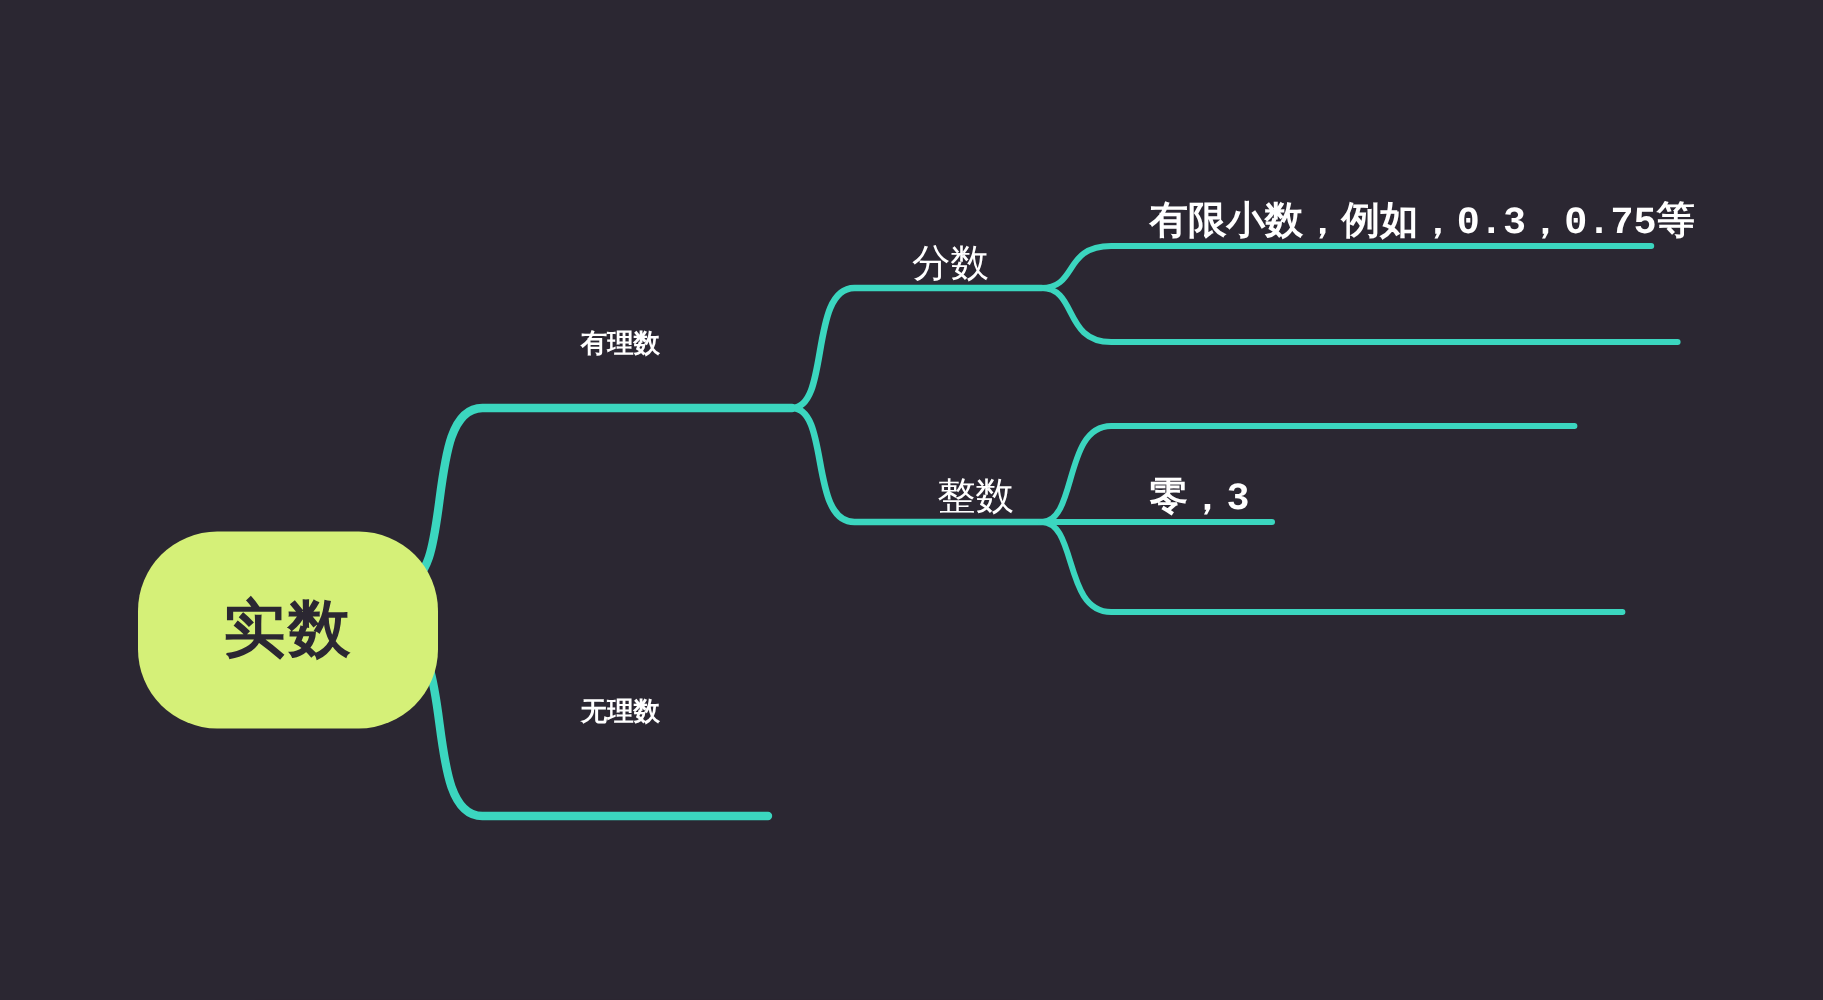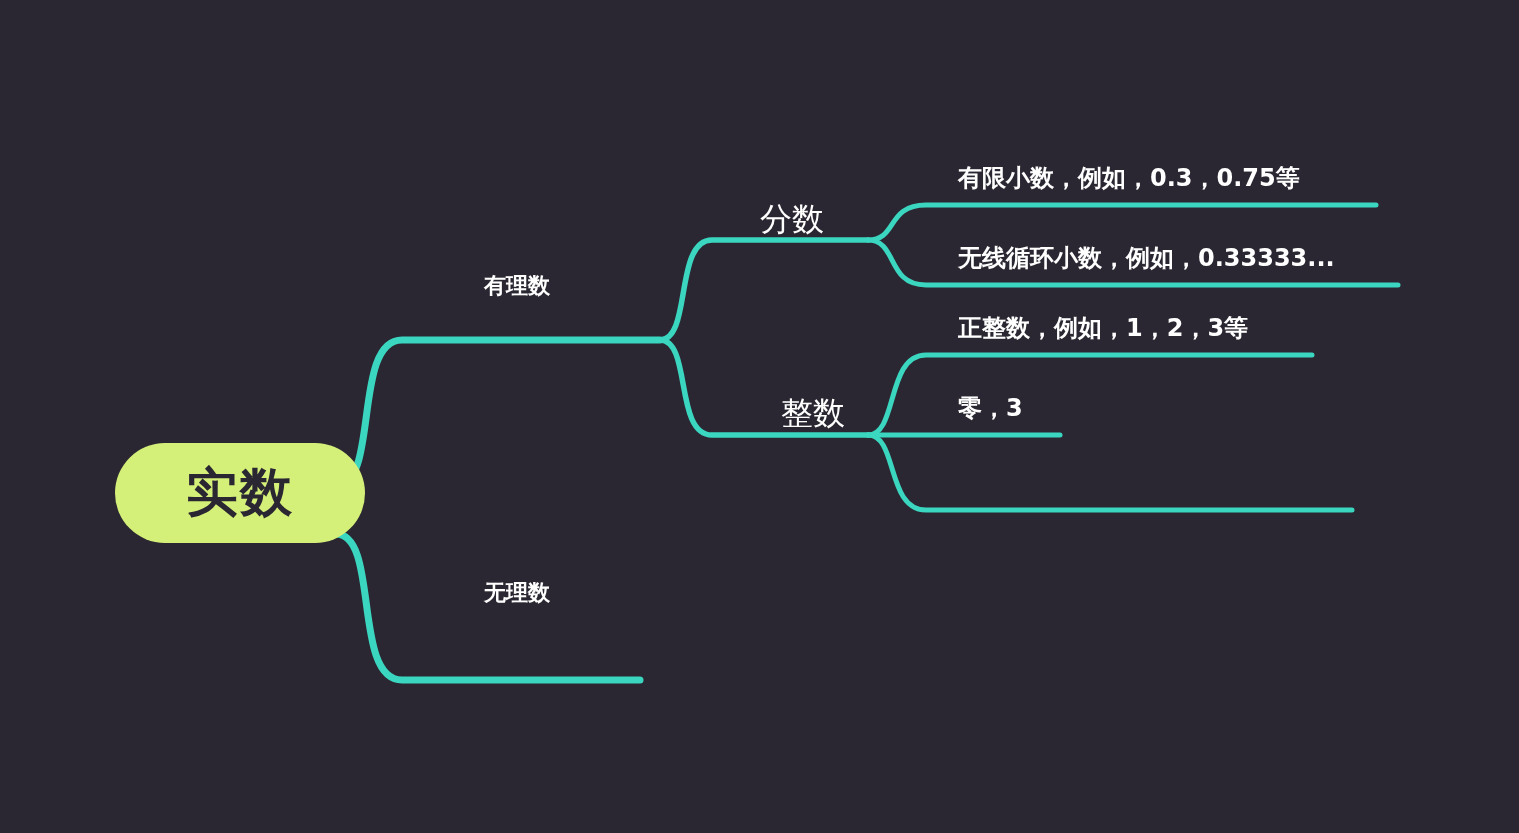--- a/index.html
+++ b/index.html
@@ -35,21 +35,21 @@
   }
   .lw-main { stroke-width: 7; }
   .lw-mid  { stroke-width: 5.5; }
   .lw-leaf { stroke-width: 5; }
 
   .root-node {
     position: absolute;
     left: 115px;
     top: 443px;
     width: 250px;
-    height: 100px;
+    height: 164px;
     background: var(--root-fill);
     border-radius: 66px;
     display: flex;
     align-items: center;
     justify-content: center;
     z-index: 2;
   }
   .root-node .root-label {
     color: var(--root-text);
     font-size: 52px;
@@ -64,22 +64,23 @@
   }
   .node.lvl1 {
     font-size: 22px;
     font-weight: 700;
   }
   .node.lvl2 {
     font-size: 32px;
     font-weight: 400;
   }
   .node.lvl3 {
-    font-size: 24px;
+    font-size: 32px;
     font-weight: 600;
+    font-family: Liberation Mono, monospace;
   }
 </style>
 </head>
 <body>
 
 <div class="canvas">
 
   <svg class="connectors" viewBox="0 0 1519 833" aria-hidden="true">
     <path class="lw-main" d="M 336 486 C 380 486 352 340 402 340 L 660 340"></path>
     <path class="lw-main" d="M 336 534 C 380 534 352 680 402 680 L 640 680"></path>
@@ -99,20 +100,18 @@
   <div class="node lvl1" style="left:484px; top:271px">有理数</div>
 
   <div class="node lvl1" style="left:484px; top:578px">无理数</div>
 
   <div class="node lvl2" style="left:760px; top:198px">分数</div>
 
   <div class="node lvl2" style="left:781px; top:392px">整数</div>
 
   <div class="node lvl3" style="left:958px; top:162px">有限小数，例如，0.3，0.75等</div>
 
-  <div class="node lvl3" style="left:958px; top:242px">无线循环小数，例如，0.33333...</div>
 
-  <div class="node lvl3" style="left:958px; top:312px">正整数，例如，1，2，3等</div>
 
   <div class="node lvl3" style="left:958px; top:392px">零，3</div>
 
 
 </div>
 
 </body></html>

